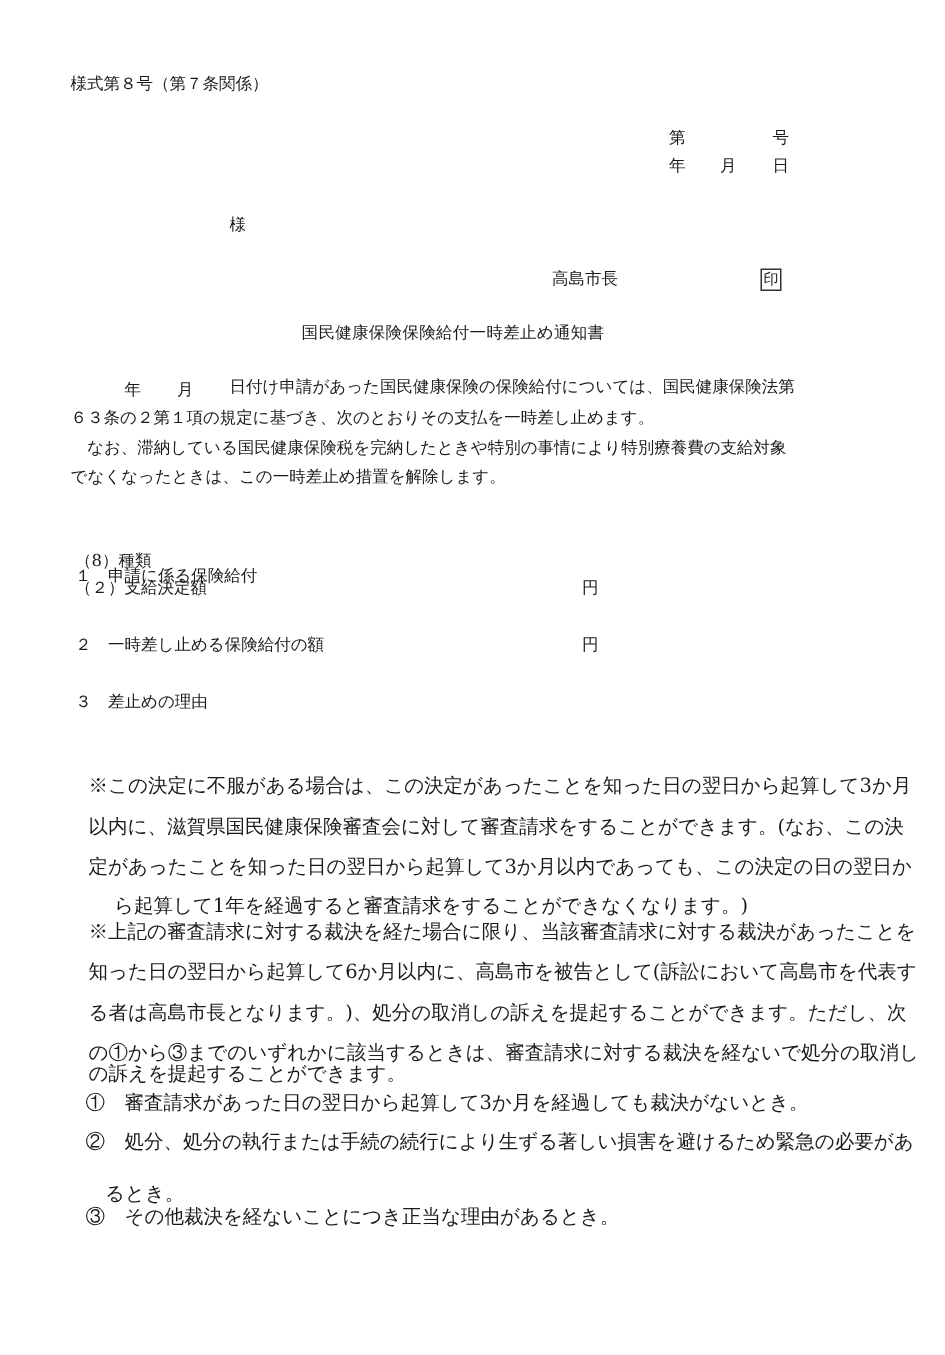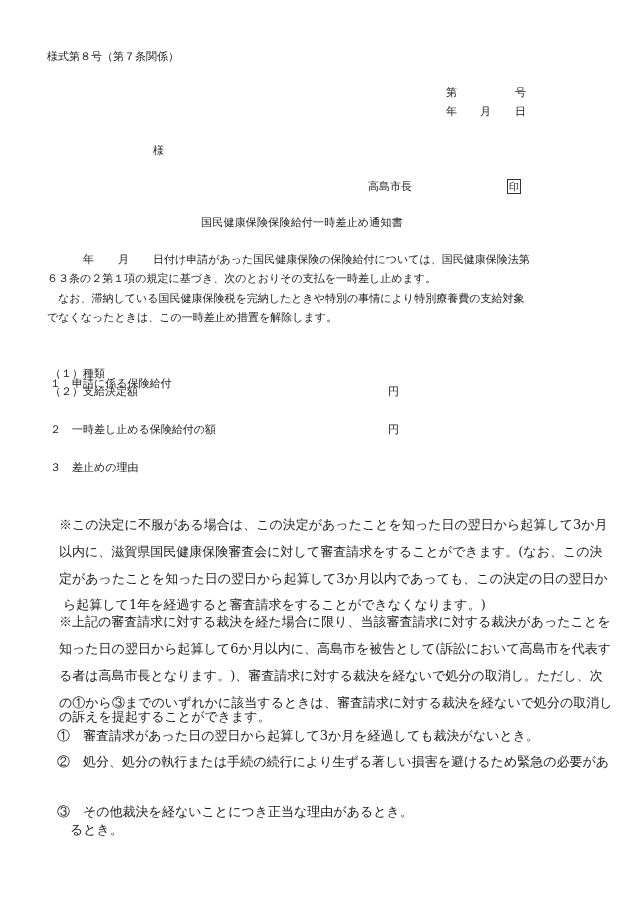--- a/index.html
+++ b/index.html
@@ -40,43 +40,43 @@
 
   <div class="abs sama">様</div>
 
   <div class="abs mayor">高島市長</div>
   <div class="seal">印</div>
 
   <div class="abs title">国民健康保険保険給付一時差止め通知書</div>
 
   <div class="line" style="left:83px; top:254px;">年</div>
   <div class="line" style="left:118px; top:254px;">月</div>
-  <div class="line" style="left:153px; top:254px;">日付け申請があった国民健康保険の保険給付については、国民健康保険法第</div>
+  <div class="line" style="left:153px; top:254px;font-family:Liberation Mono, monospace;">日付け申請があった国民健康保険の保険給付については、国民健康保険法第</div>
   <div class="line" style="left:47px; top:273px;">６３条の２第１項の規定に基づき、次のとおりその支払を一時差し止めます。</div>
   <div class="line" style="left:47px; top:293px;">　なお、滞納している国民健康保険税を完納したときや特別の事情により特別療養費の支給対象</div>
   <div class="line" style="left:47px; top:312px;">でなくなったときは、この一時差止め措置を解除します。</div>
 
   <div class="line" style="left:50px; top:350px;margin-top:28px;">１　申請に係る保険給付</div>
-  <div class="line" style="left:50px; top:368px;">（１）種類</div>
+  <div class="line" style="left:50px; top:368px;">（8）種類</div>
   <div class="line" style="left:50px; top:386px;">（２）支給決定額</div>
   <div class="yen" style="top:386px;">円</div>
 
   <div class="line" style="left:50px; top:424px;">２　一時差し止める保険給付の額</div>
   <div class="yen" style="top:424px;">円</div>
 
   <div class="line" style="left:50px; top:462px;">３　差止めの理由</div>
 
   <div class="line note" style="left:59px; top:518px;">※この決定に不服がある場合は、この決定があったことを知った日の翌日から起算して3か月</div>
   <div class="line note" style="left:59px; top:545px;">以内に、滋賀県国民健康保険審査会に対して審査請求をすることができます。(なお、この決</div>
   <div class="line note" style="left:59px; top:572px;">定があったことを知った日の翌日から起算して3か月以内であっても、この決定の日の翌日か</div>
-  <div class="line note" style="left:63px; top:598px;">ら起算して1年を経過すると審査請求をすることができなくなります。)</div>
+  <div class="line note" style="left:76px; top:598px;">ら起算して1年を経過すると審査請求をすることができなくなります。)</div>
 
   <div class="line note" style="left:59px; top:615px;">※上記の審査請求に対する裁決を経た場合に限り、当該審査請求に対する裁決があったことを</div>
   <div class="line note" style="left:59px; top:642px;">知った日の翌日から起算して6か月以内に、高島市を被告として(訴訟において高島市を代表す</div>
-  <div class="line note" style="left:59px; top:669px;">る者は高島市長となります。)、審査請求に対する裁決を経ないで処分の取消し。ただし、次</div>
+  <div class="line note" style="left:59px; top:669px;">る者は高島市長となります。)、処分の取消しの訴えを提起することができます。ただし、次</div>
   <div class="line note" style="left:59px; top:696px;">の①から③までのいずれかに該当するときは、審査請求に対する裁決を経ないで処分の取消し</div>
   <div class="line note" style="left:59px; top:710px;">の訴えを提起することができます。</div>
 
   <div class="line note" style="left:57px; top:729px;">①　審査請求があった日の翌日から起算して3か月を経過しても裁決がないとき。</div>
   <div class="line note" style="left:57px; top:755px;">②　処分、処分の執行または手続の続行により生ずる著しい損害を避けるため緊急の必要があ</div>
-  <div class="line note" style="left:70px; top:823px;">るとき。</div>
+  <div class="line note" style="left:70px; top:790px;">るとき。</div>
   <div class="line note" style="left:57px; top:805px;">③　その他裁決を経ないことにつき正当な理由があるとき。</div>
 </div>
 
 </body></html>

